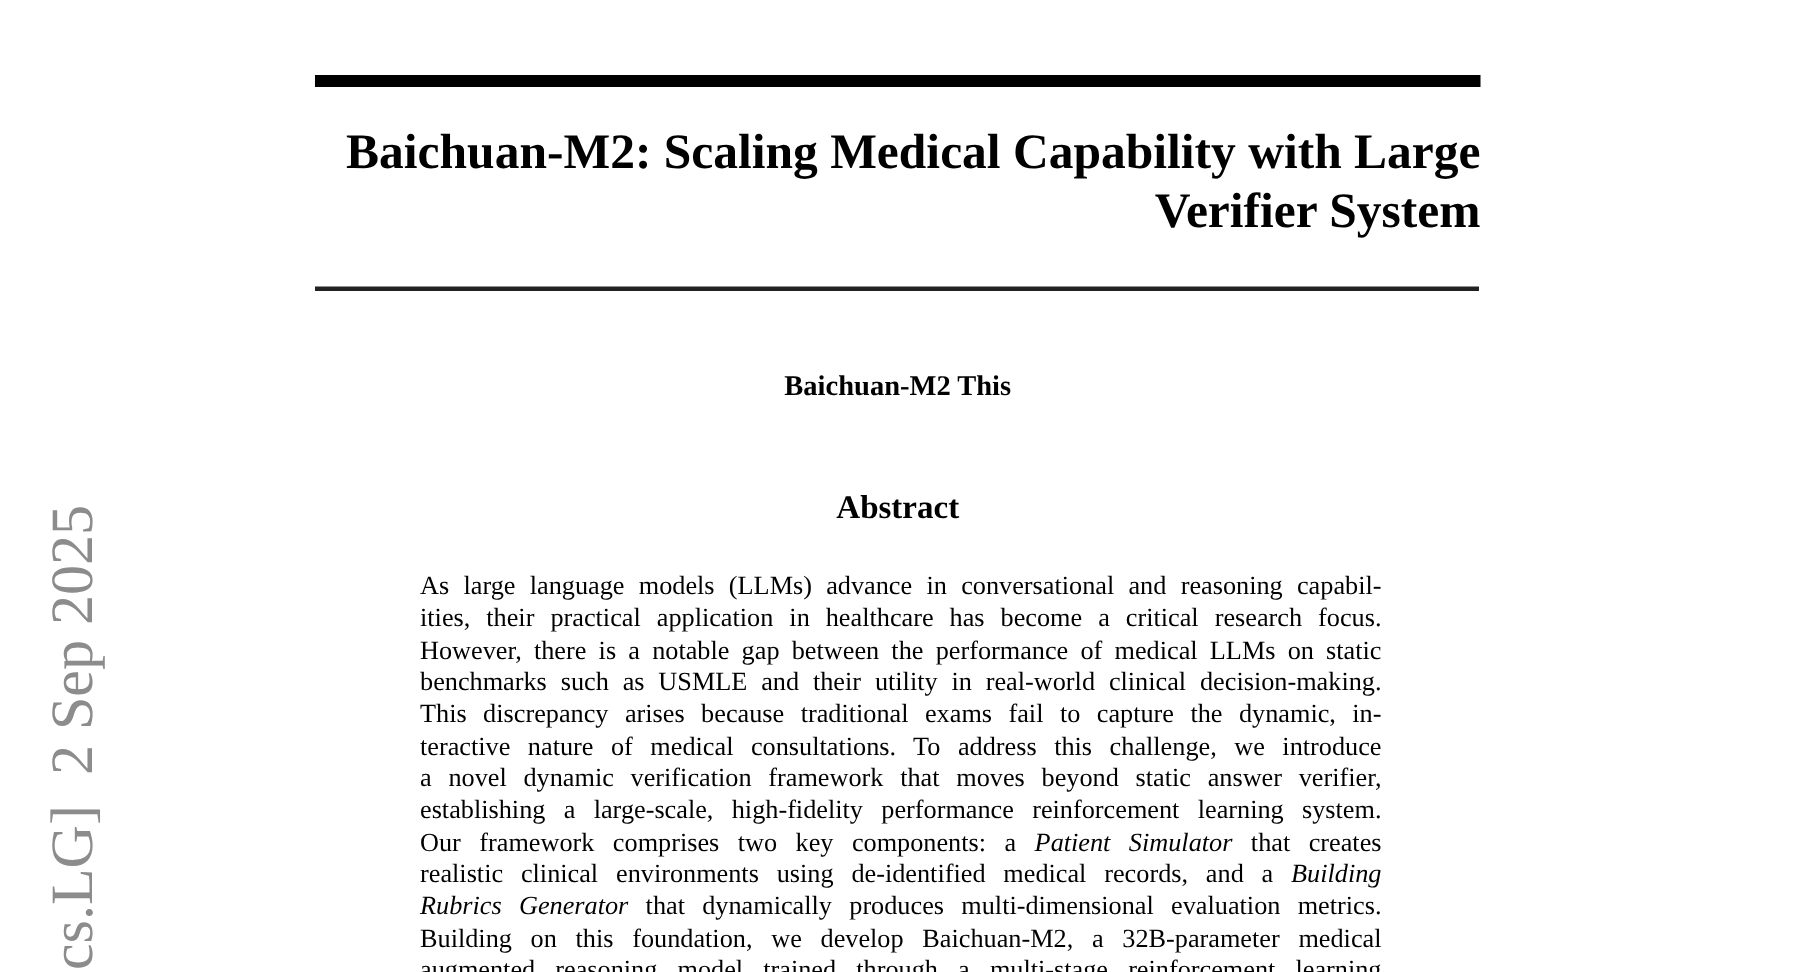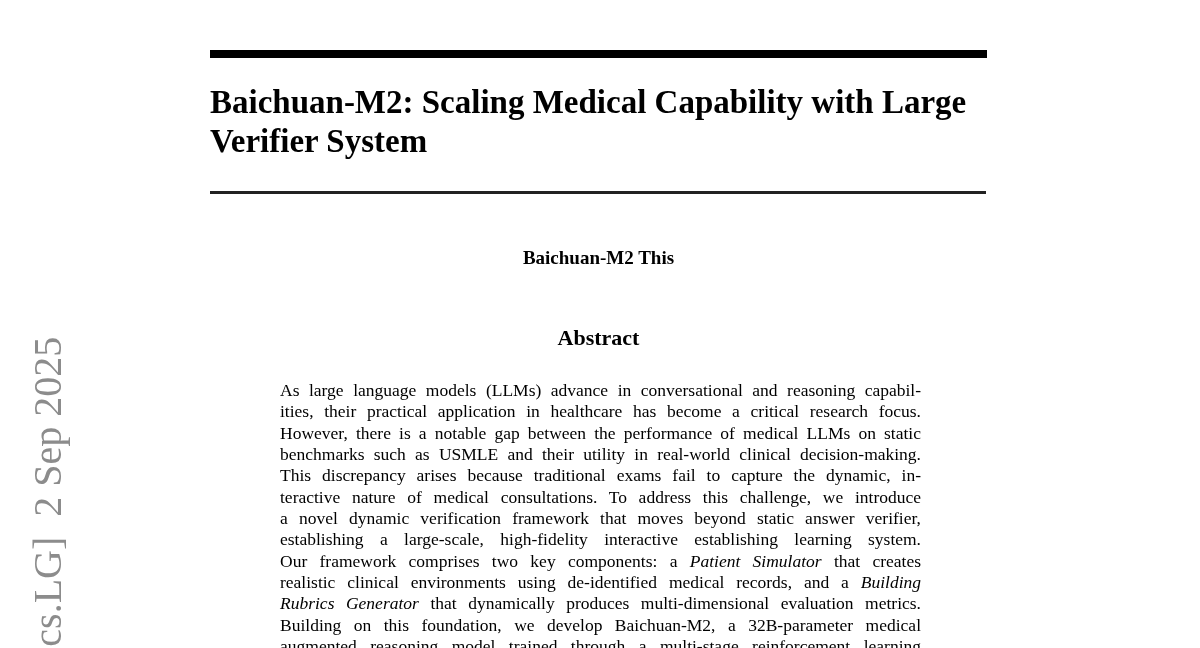--- a/index.html
+++ b/index.html
@@ -19,21 +19,21 @@
   .rule-thick {
     position: absolute;
     left: 210px; top: 50px;
     width: 777px; height: 8px;
     background: #000000;
   }
   .paper-title {
     position: absolute;
     left: 210px; top: 83px;
     width: 777px;
-    text-align: left;
+    text-align: right;
     font-size: 33px;
     font-weight: bold;
     line-height: 39px;
     color: #000000;
   }
   .rule-thin {
     position: absolute;
     left: 210px; top: 191px;
     width: 776px; height: 2.5px;
     background: #222222;
@@ -96,21 +96,21 @@
   <div class="abstract-heading">Abstract</div>
 
   <div class="abstract-body">
       <div class="abs-line"><span>As large language models (LLMs) advance in conversational and reasoning capabil-</span></div>
       <div class="abs-line"><span>ities, their practical application in healthcare has become a critical research focus.</span></div>
       <div class="abs-line"><span>However, there is a notable gap between the performance of medical LLMs on static</span></div>
       <div class="abs-line"><span>benchmarks such as USMLE and their utility in real-world clinical decision-making.</span></div>
       <div class="abs-line"><span>This discrepancy arises because traditional exams fail to capture the dynamic, in-</span></div>
       <div class="abs-line"><span>teractive nature of medical consultations. To address this challenge, we introduce</span></div>
       <div class="abs-line"><span>a novel dynamic verification framework that moves beyond static answer verifier,</span></div>
-      <div class="abs-line"><span>establishing a large-scale, high-fidelity interactive establishing learning system.</span></div>
+      <div class="abs-line"><span>establishing a large-scale, high-fidelity performance reinforcement learning system.</span></div>
       <div class="abs-line"><span>Our framework comprises two key components: a </span><i>Patient Simulator</i><span> that creates</span></div>
       <div class="abs-line"><span>realistic clinical environments using de-identified medical records, and a </span><i>Building</i></div>
       <div class="abs-line"><i>Rubrics Generator</i><span> that dynamically produces multi-dimensional evaluation metrics.</span></div>
       <div class="abs-line"><span>Building on this foundation, we develop Baichuan-M2, a 32B-parameter medical</span></div>
       <div class="abs-line"><span>augmented reasoning model trained through a multi-stage reinforcement learning</span></div>
     </div>
 
   <div class="watermark">[cs.LG]  2 Sep 2025</div>
 
 </div>

